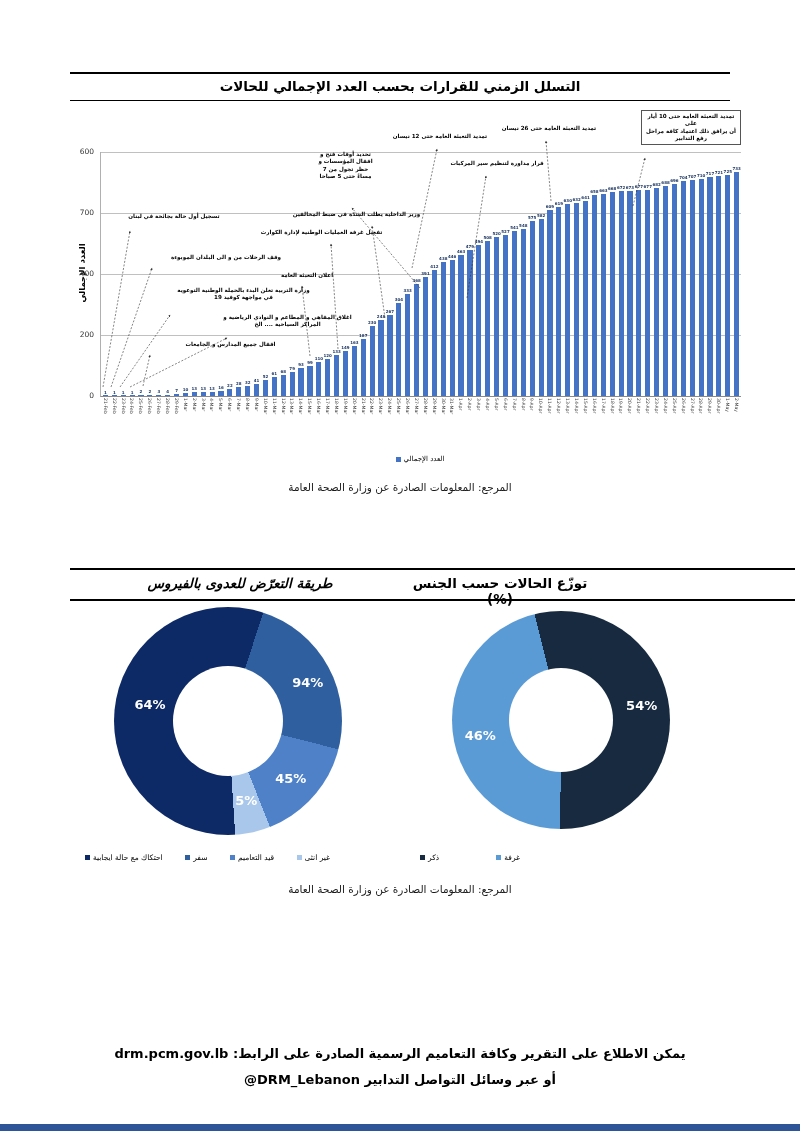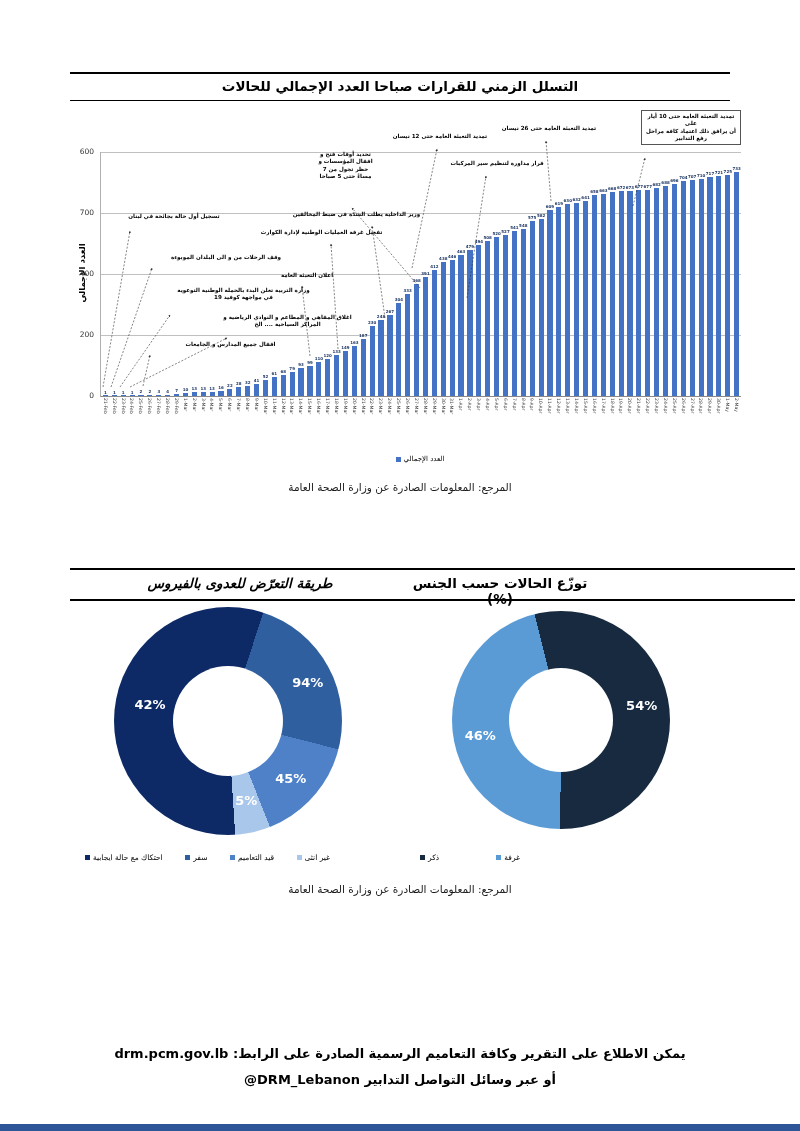--- a/index.html
+++ b/index.html
@@ -42,21 +42,21 @@
   .legend-item .swatch{margin:0 0 0 0;margin-right:3px;}
   
   .footer-line{position:absolute;width:100%;text-align:center;font-size:13px;font-weight:bold;direction:rtl;}
   .ltr{direction:ltr;unicode-bidi:isolate;}
   #bottom-band{position:absolute;left:0;bottom:0;width:100%;height:7px;background:#2e5597;}
 </style>
 </head>
 <body>
 
 <div class="rule" style="left:70px;top:72px;width:660px;"></div>
-<div class="doc-title" style="top:78px;">التسلل الزمني للقرارات صباحا العدد الإجمالي للحالات</div>
+<div class="doc-title" style="top:78px;">التسلل الزمني للقرارات بحسب العدد الإجمالي للحالات</div>
 <div class="rule" style="left:70px;top:100px;width:660px;height:1px;"></div>
 
 <div id="ytitle">العدد الإجمالي</div>
 <div id="yaxis">
     <div class="ytick abs" style="left: 68px; top: 391px;">0</div>
     <div class="ytick abs" style="left: 68px; top: 330px;">200</div>
     <div class="ytick abs" style="left: 68px; top: 269px;">400</div>
     <div class="ytick abs" style="left: 68px; top: 208px;">700</div>
     <div class="ytick abs" style="left: 68px; top: 147px;">600</div>
   </div>
@@ -619,21 +619,21 @@
 </div>
 <div class="src" style="top:481px;">المرجع: المعلومات الصادرة عن وزارة الصحة العامة</div>
 
 <div class="rule" style="left:70px;top:568px;width:725px;"></div>
 <div class="pie-title" style="left:110px;top:575px;width:260px;font-style:italic;">طريقة التعرّض للعدوى بالفيروس</div>
 <div class="pie-title" style="left:400px;top:575px;width:200px;">توزّع الحالات حسب الجنس (%)</div>
 <div class="rule" style="left:70px;top:599px;width:725px;"></div>
 
 <div class="donut" id="donut-exposure" style="left: 114px; top: 607px; width: 228px; height: 228px; background: conic-gradient(from 176.4deg, rgb(14, 42, 102) 0deg, rgb(14, 42, 102) 201.6deg, rgb(47, 95, 158) 201.6deg, rgb(47, 95, 158) 288deg, rgb(78, 129, 200) 288deg, rgb(78, 129, 200) 342deg, rgb(169, 199, 234) 342deg, rgb(169, 199, 234) 360deg);">
   <div class="hole" style="width:110px;height:110px;"></div>
-<div class="slice-label" style="left: 15.8%; top: 42.5%;">42%</div>
+<div class="slice-label" style="left: 15.8%; top: 42.5%;">64%</div>
     <div class="slice-label" style="left: 85%; top: 33%;">94%</div>
     <div class="slice-label" style="left: 77.5%; top: 75%;">45%</div>
     <div class="slice-label" style="left: 58%; top: 84.5%;">5%</div>
   </div>
 <div class="donut" id="donut-gender" style="left: 452px; top: 611px; width: 218px; height: 218px; background: conic-gradient(from 346deg, rgb(23, 42, 64) 0deg, rgb(23, 42, 64) 194.4deg, rgb(91, 155, 213) 194.4deg, rgb(91, 155, 213) 360deg);">
   <div class="hole" style="width:104px;height:104px;"></div>
 <div class="slice-label" style="left: 87%; top: 43%;">54%</div>
     <div class="slice-label" style="left: 13%; top: 57%;">46%</div>
   </div>
 

